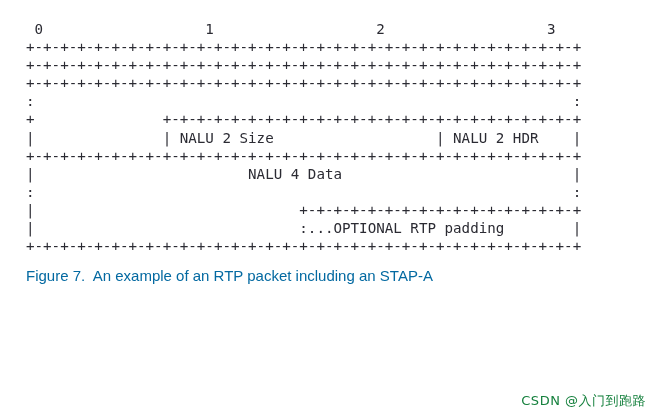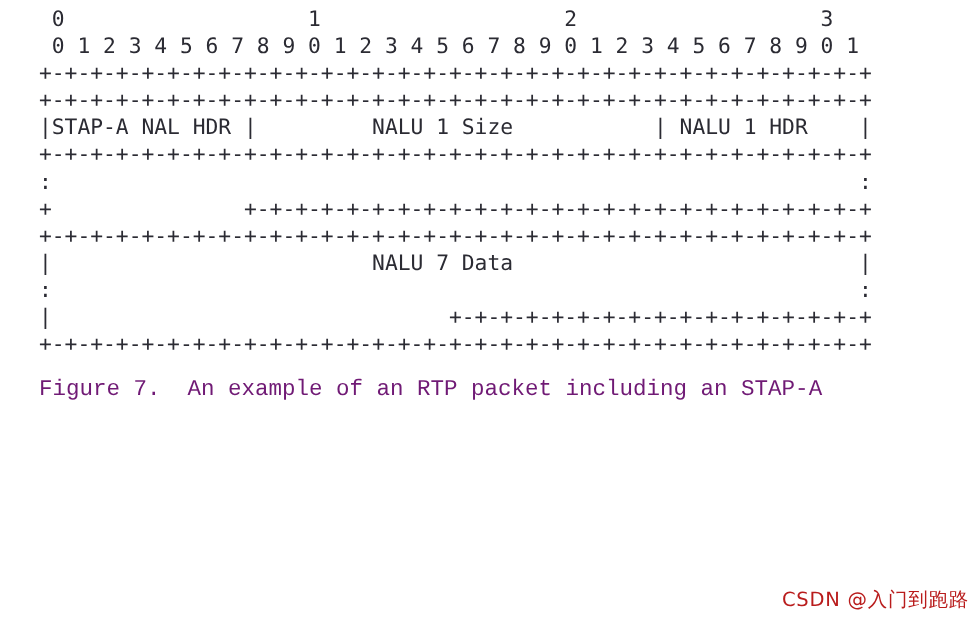--- a/index.html
+++ b/index.html
@@ -14,73 +14,73 @@
     overflow: hidden;
     font-family: "DejaVu Sans Mono", "Liberation Mono", monospace;
     color: #1c1c20;
     position: relative;
   }
   #figure-root {
     position: relative;
     width: 652px;
     height: 417px;
     box-sizing: border-box;
-    padding: 4px 0 0 0;
+    padding: 20px 0 0 0;
   }
   .ascii-block {
     font-family: "DejaVu Sans Mono", "Liberation Mono", monospace;
     font-size: 14.2px;
     line-height: 18.1px;
     letter-spacing: 0px;
     white-space: pre;
     color: #2b2b33;
     margin: 0;
     padding: 0 0 0 26px;
     -webkit-font-smoothing: none;
   }
   .caption {
-    font-family: Liberation Mono, monospace;
+    font-family: Liberation Sans, sans-serif;
     font-size: 15px;
     line-height: 21px;
     white-space: pre;
-    color: #701a75;
+    color: #0369a1;
     margin: 0;
     padding: 10px 0 0 26px;
   }
   .watermark {
     position: absolute;
     right: 6px;
     bottom: 8px;
     font-family: "DejaVu Sans", "Liberation Sans", sans-serif;
     font-size: 13px;
     line-height: 16px;
-    color: #b91c1c;
+    color: #15803d;
     white-space: pre;
     letter-spacing: 0.5px;
     pointer-events: none;
     z-index: 2;
   }
 </style>
 </head>
 <body>
 
 <div id="figure-root">
 
   <pre class="ascii-block ruler"> 0                   1                   2                   3</pre>
-  <pre class="ascii-block ruler"> 0 1 2 3 4 5 6 7 8 9 0 1 2 3 4 5 6 7 8 9 0 1 2 3 4 5 6 7 8 9 0 1</pre>
 
   <pre class="ascii-block">+-+-+-+-+-+-+-+-+-+-+-+-+-+-+-+-+-+-+-+-+-+-+-+-+-+-+-+-+-+-+-+-+</pre>
   <pre class="ascii-block">+-+-+-+-+-+-+-+-+-+-+-+-+-+-+-+-+-+-+-+-+-+-+-+-+-+-+-+-+-+-+-+-+</pre>
-  <pre class="ascii-block">|STAP-A NAL HDR |         NALU 1 Size           | NALU 1 HDR    |</pre>
   <pre class="ascii-block">+-+-+-+-+-+-+-+-+-+-+-+-+-+-+-+-+-+-+-+-+-+-+-+-+-+-+-+-+-+-+-+-+</pre>
   <pre class="ascii-block">:                                                               :</pre>
   <pre class="ascii-block">+               +-+-+-+-+-+-+-+-+-+-+-+-+-+-+-+-+-+-+-+-+-+-+-+-+</pre>
+  <pre class="ascii-block">|               | NALU 2 Size                   | NALU 2 HDR    |</pre>
   <pre class="ascii-block">+-+-+-+-+-+-+-+-+-+-+-+-+-+-+-+-+-+-+-+-+-+-+-+-+-+-+-+-+-+-+-+-+</pre>
-  <pre class="ascii-block">|                         NALU 7 Data                           |</pre>
+  <pre class="ascii-block">|                         NALU 4 Data                           |</pre>
   <pre class="ascii-block">:                                                               :</pre>
   <pre class="ascii-block">|                               +-+-+-+-+-+-+-+-+-+-+-+-+-+-+-+-+</pre>
+  <pre class="ascii-block">|                               :...OPTIONAL RTP padding        |</pre>
   <pre class="ascii-block">+-+-+-+-+-+-+-+-+-+-+-+-+-+-+-+-+-+-+-+-+-+-+-+-+-+-+-+-+-+-+-+-+</pre>
 
   <pre class="caption">Figure 7.  An example of an RTP packet including an STAP-A</pre>
 
   <div class="watermark">CSDN @入门到跑路</div>
 
 </div>
 
 </body></html>

